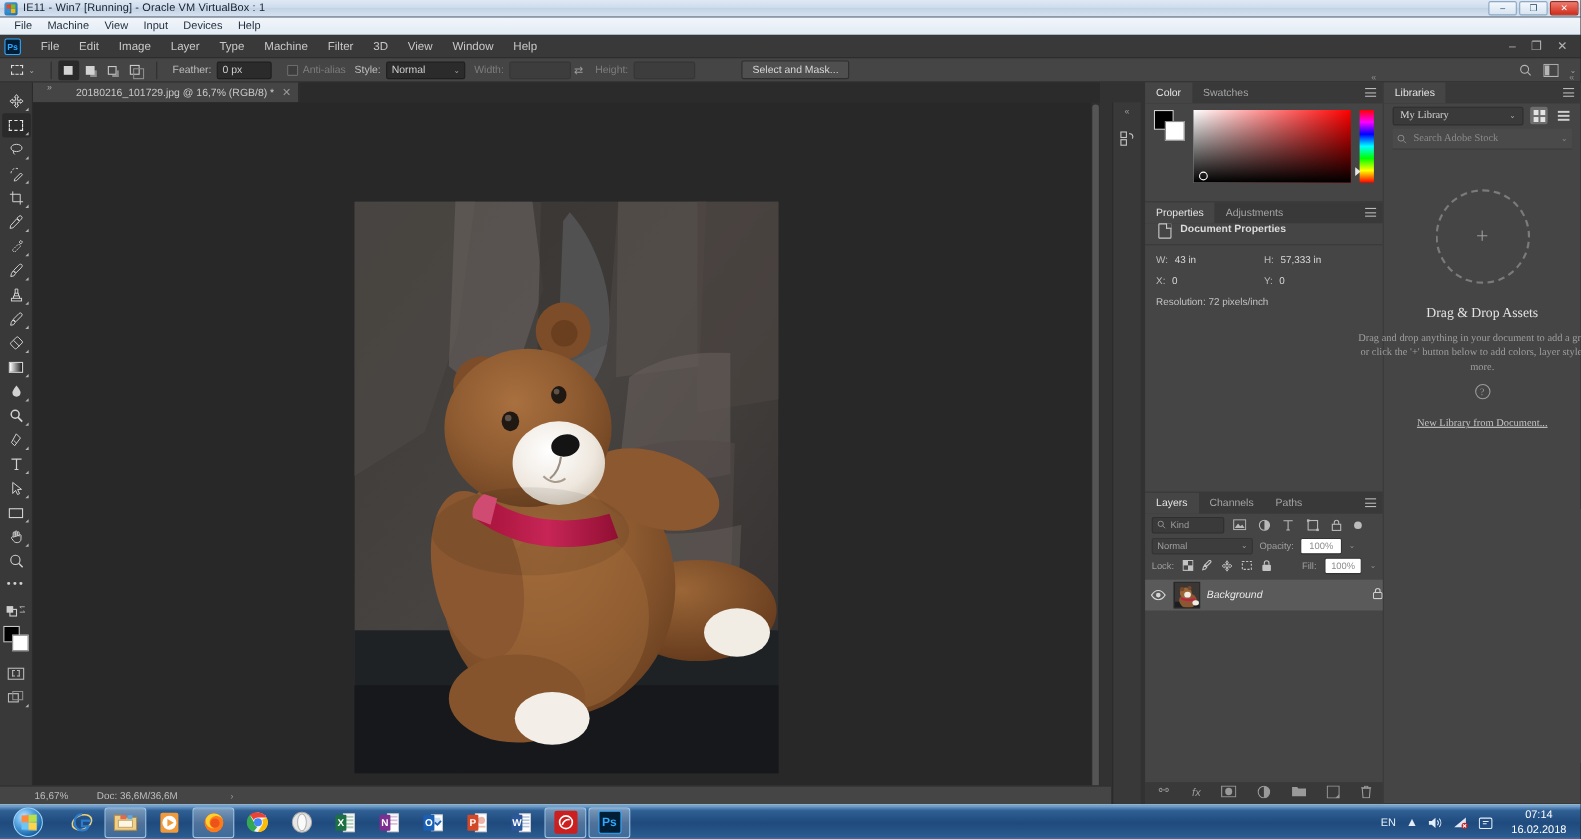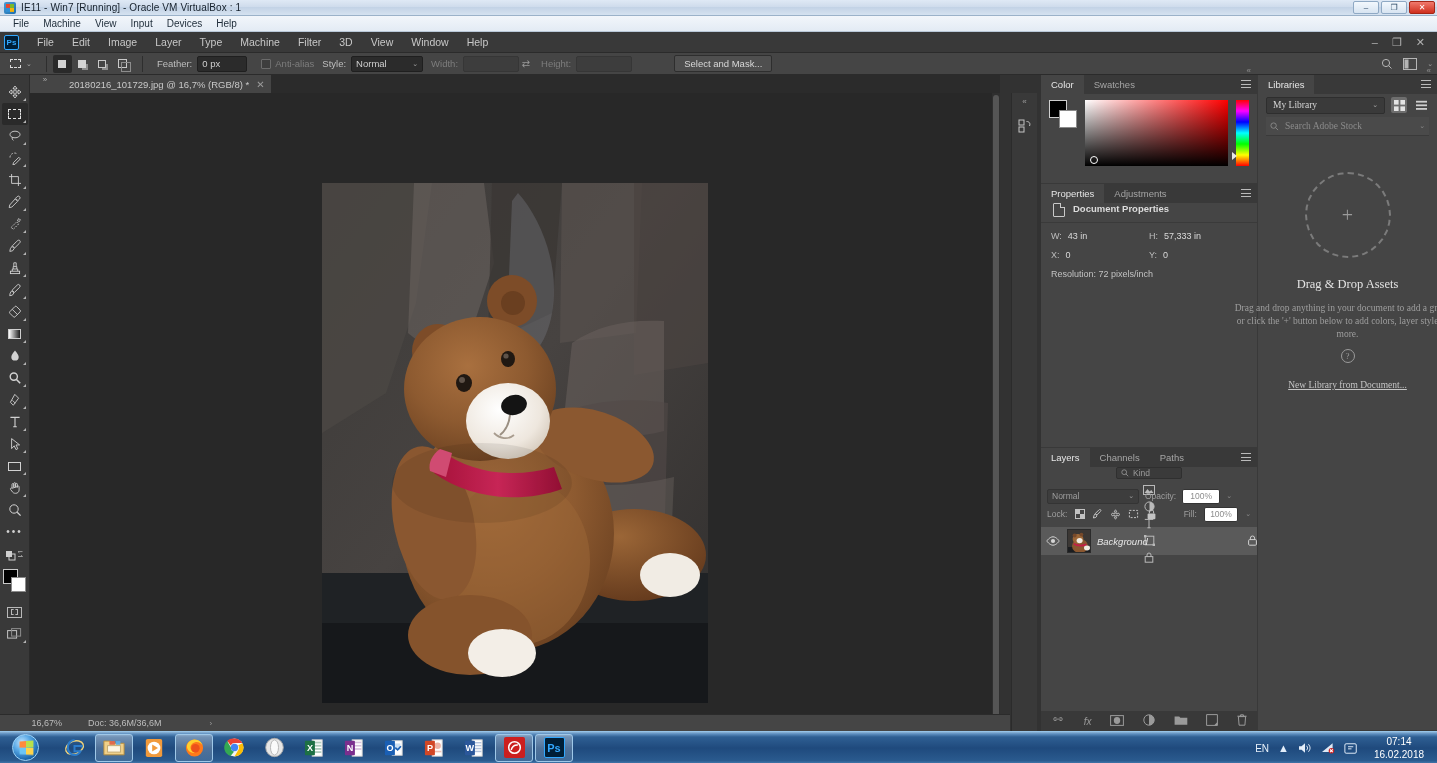--- a/index.html
+++ b/index.html
@@ -197,21 +197,21 @@
   .prop-title .doc-ico::after{content:"";position:absolute;right:-1px;top:-1px;width:4px;height:4px;background:#454545;border-left:1px solid #c9c9c9;border-bottom:1px solid #c9c9c9;}
   .prop-title span{font-size:9.5px;color:#dcdcdc;font-weight:bold;}
   .prop-rows{padding:8px 10px;font-size:9px;color:#c2c2c2;}
   .prow{display:flex;margin-bottom:9px;}
   .pcell{width:50%;display:flex;gap:6px;}
   .pkey{color:#bdbdbd;}
   .pval{color:#d9d9d9;}
   .pres{margin-top:8px;font-size:9px;color:#c2c2c2;}
 
   
-  .layers-filter{height:20px;display:flex;align-items:center;padding:0 6px;gap:6px;flex-direction:column;}
+  .layers-filter{height:20px;display:flex;align-items:center;padding:0 6px;gap:6px;}
   .lf-kind{
     width:66px;height:15px;background:#3a3a3a;border:1px solid #2f2f2f;border-radius:2px;
     display:flex;align-items:center;gap:4px;padding:0 4px;font-size:8.5px;color:#9b9b9b;
   }
   .lf-ic{width:16px;height:15px;display:flex;align-items:center;justify-content:center;color:#b9b9b9;font-size:9px;}
   .lf-toggle{width:7px;height:7px;border-radius:50%;background:#bcbcbc;margin-left:2px;}
   .blend-row{height:18px;display:flex;align-items:center;padding:0 6px;gap:6px;font-size:8.5px;color:#9f9f9f;}
   .blend-sel{width:92px;height:15px;background:#3d3d3d;border:1px solid #343434;border-radius:2px;display:flex;align-items:center;justify-content:space-between;padding:0 4px;color:#9f9f9f;}
   .op-val{width:38px;height:15px;background:#ffffff;border:1px solid #343434;border-radius:2px;display:flex;align-items:center;justify-content:center;color:#8d8d8d;}
   .lock-row{height:18px;display:flex;align-items:center;padding:0 6px;gap:7px;font-size:8.5px;color:#9f9f9f;}

